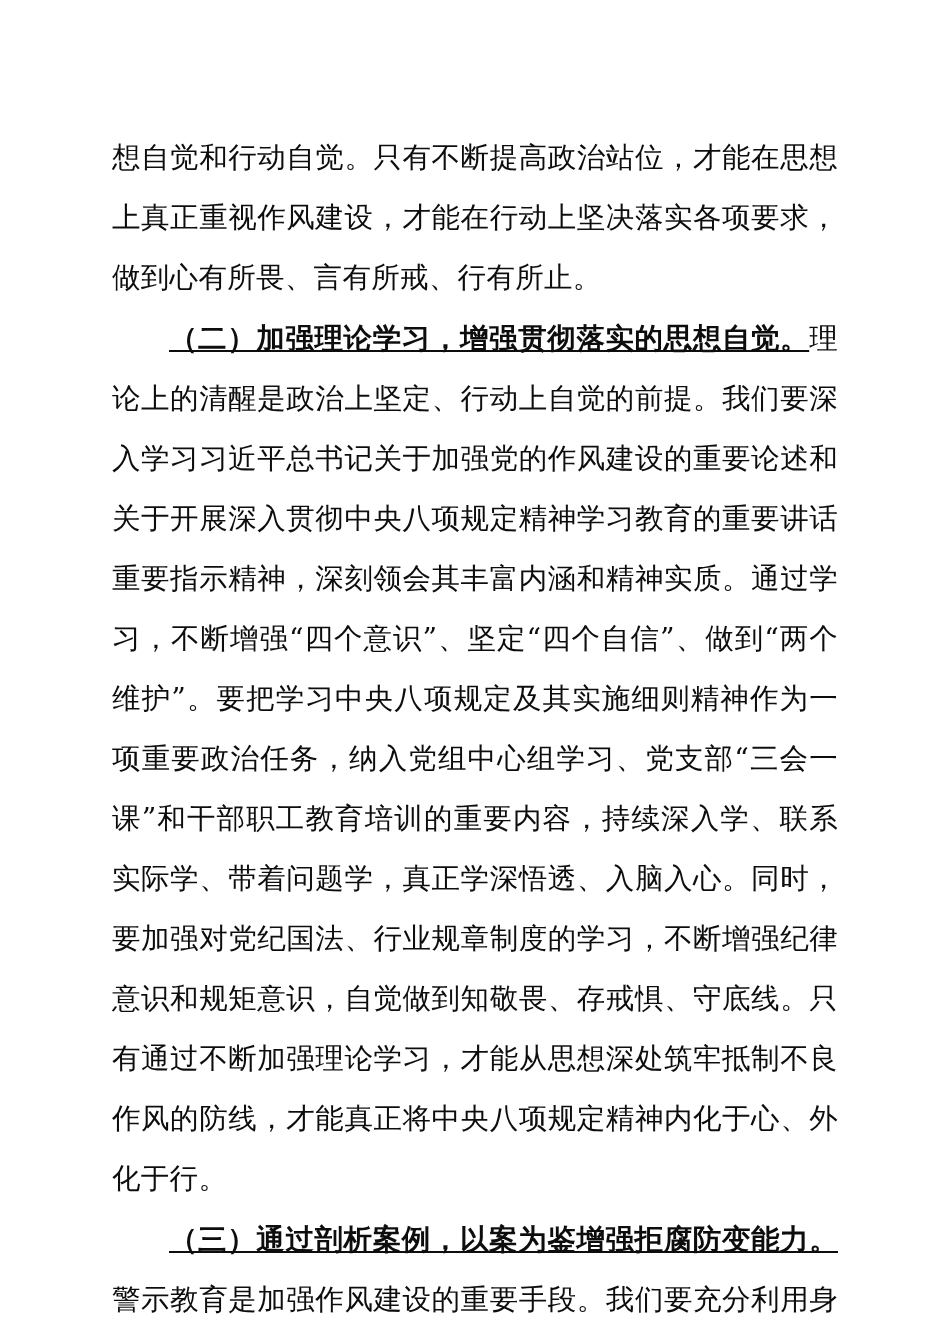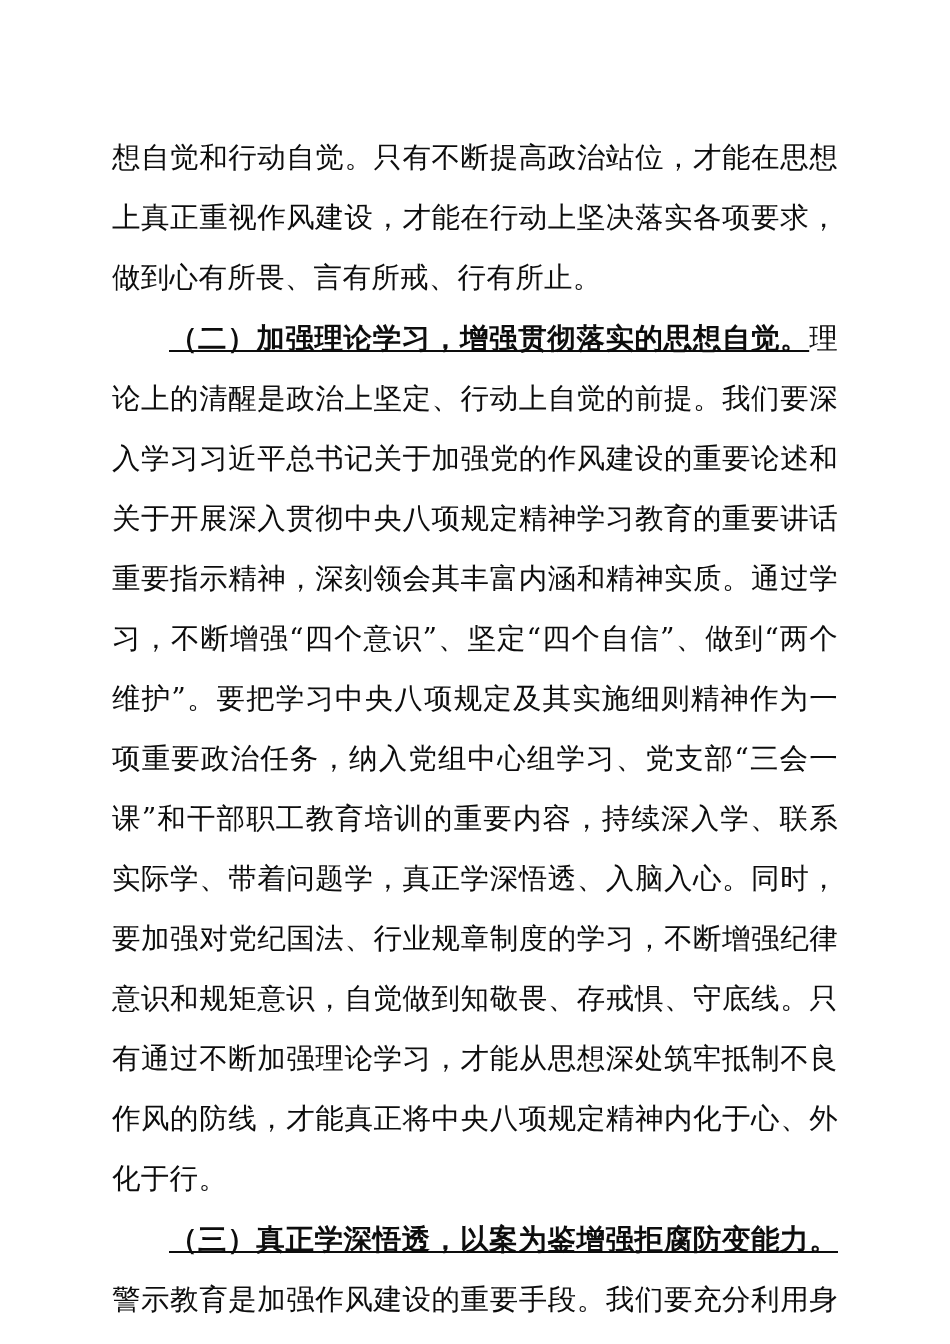--- a/index.html
+++ b/index.html
@@ -49,17 +49,17 @@
 
     <p class="para">
       <span>想自觉和行动自觉。只有不断提高政治站位，才能在思想上真正重视作风建设，才能在行动上坚决落实各项要求，做到心有所畏、言有所戒、行有所止。</span>
     </p>
 
     <p class="para indent">
       <span class="bold-lead">（二）加强理论学习，增强贯彻落实的思想自觉。</span><span>理论上的清醒是政治上坚定、行动上自觉的前提。我们要深入学习习近平总书记关于加强党的作风建设的重要论述和关于开展深入贯彻中央八项规定精神学习教育的重要讲话重要指示精神，深刻领会其丰富内涵和精神实质。通过学习，不断增强“四个意识”、坚定“四个自信”、做到“两个维护”。要把学习中央八项规定及其实施细则精神作为一项重要政治任务，纳入党组中心组学习、党支部“三会一课”和干部职工教育培训的重要内容，持续深入学、联系实际学、带着问题学，真正学深悟透、入脑入心。同时，要加强对党纪国法、行业规章制度的学习，不断增强纪律意识和规矩意识，自觉做到知敬畏、存戒惧、守底线。只有通过不断加强理论学习，才能从思想深处筑牢抵制不良作风的防线，才能真正将中央八项规定精神内化于心、外化于行。</span>
     </p>
 
     <p class="para indent">
-      <span class="bold-lead">（三）真正学深悟透，以案为鉴增强拒腐防变能力。</span><span>警示教育是加强作风建设的重要手段。我们要充分利用身边的典型案例，深入开展以案说德、以案说纪、以案说法、以案说责活动。通过剖析案例，引导党员干部深刻反思，从中吸取教训，做到警钟长鸣。要组织党员干部观看警示教育片、参观廉政教育基地、开展廉政谈话等，不断丰富警示教育形式，增强警示</span>
+      <span class="bold-lead">（三）通过剖析案例，以案为鉴增强拒腐防变能力。</span><span>警示教育是加强作风建设的重要手段。我们要充分利用身边的典型案例，深入开展以案说德、以案说纪、以案说法、以案说责活动。通过剖析案例，引导党员干部深刻反思，从中吸取教训，做到警钟长鸣。要组织党员干部观看警示教育片、参观廉政教育基地、开展廉政谈话等，不断丰富警示教育形式，增强警示</span>
     </p>
 
   </div>
 </div>
 
 </body></html>

